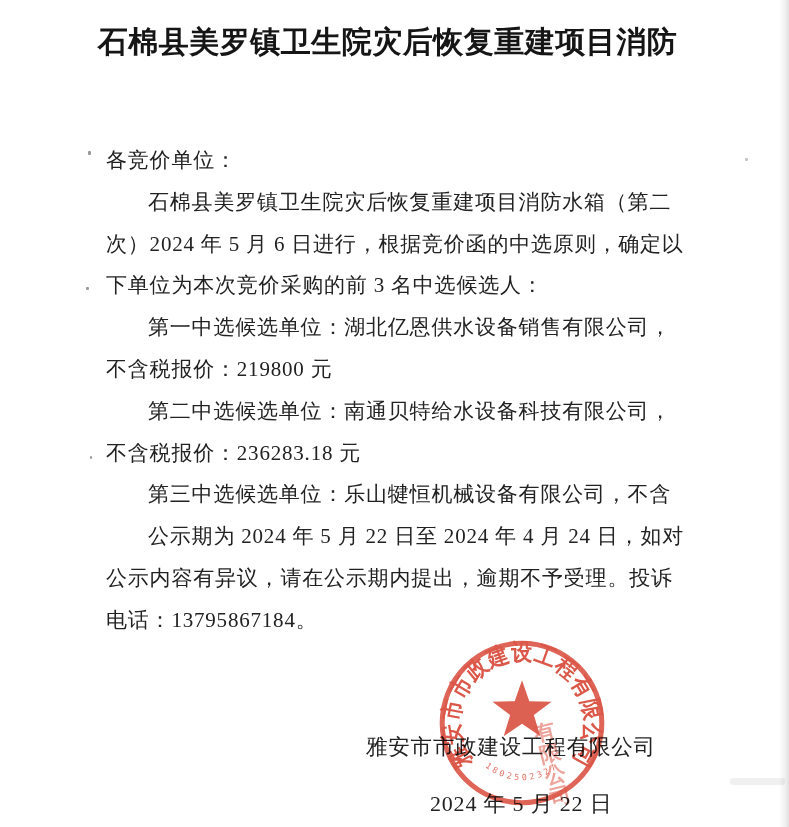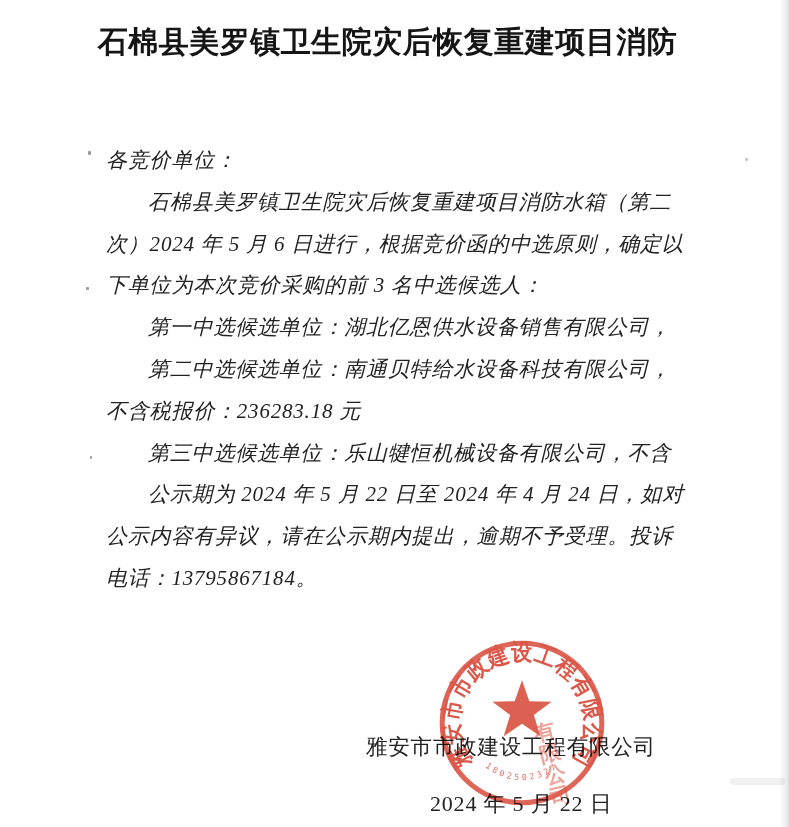--- a/index.html
+++ b/index.html
@@ -26,21 +26,20 @@
     font-weight:700;
     font-size:30px;line-height:44px;
     color:#151515;
     letter-spacing:0.5px;
   }
   .body-text{
     position:absolute;left:106px;top:140px;width:580px;
     font-size:21px;line-height:41.8px;
     letter-spacing:0.8px;
     color:#222;
-    font-style:italic;
   }
   .body-text .line{white-space:nowrap;}
   .body-text .indent{padding-left:42px;}
 
   .sig-company{
     position:absolute;left:366px;top:732px;
     font-size:21.5px;letter-spacing:0.8px;color:#222;
     white-space:nowrap;
   }
   .sig-date{
@@ -67,20 +66,21 @@
   <h1 class="title">
     <div>石棉县美罗镇卫生院灾后恢复重建项目消防</div>
   </h1>
 
   <div class="body-text">
     <div class="line">各竞价单位：</div>
     <div class="line indent">石棉县美罗镇卫生院灾后恢复重建项目消防水箱（第二</div>
     <div class="line">次）2024 年 5 月 6 日进行，根据竞价函的中选原则，确定以</div>
     <div class="line">下单位为本次竞价采购的前 3 名中选候选人：</div>
     <div class="line indent">第一中选候选单位：湖北亿恩供水设备销售有限公司，</div>
+    <div class="line">不含税报价：219800 元</div>
     <div class="line indent">第二中选候选单位：南通贝特给水设备科技有限公司，</div>
     <div class="line">不含税报价：236283.18 元</div>
     <div class="line indent">第三中选候选单位：乐山犍恒机械设备有限公司，不含</div>
     <div class="line indent">公示期为 2024 年 5 月 22 日至 2024 年 4 月 24 日，如对</div>
     <div class="line">公示内容有异议，请在公示期内提出，逾期不予受理。投诉</div>
     <div class="line">电话：13795867184。</div>
   </div>
 
   <div class="sig-company">雅安市市政建设工程有限公司</div>
   <div class="sig-date">2024 年 5 月 22 日</div>

